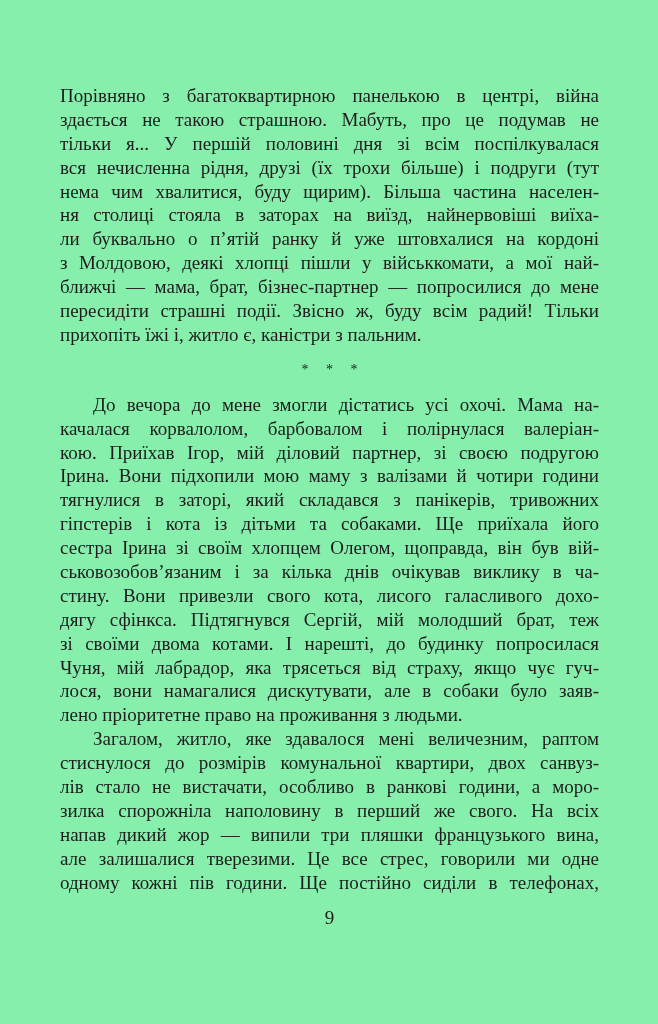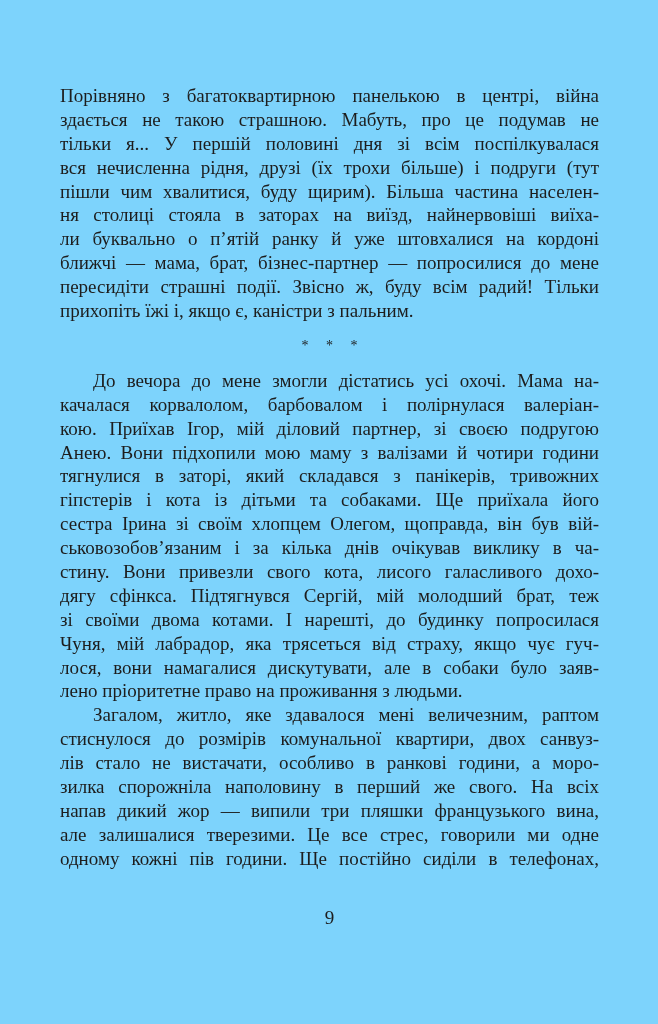--- a/index.html
+++ b/index.html
@@ -4,21 +4,21 @@
 <style>
   html, body {
     margin: 0;
     padding: 0;
     background: #ffffff;
   }
   .page {
     position: relative;
     width: 658px;
     height: 1024px;
-    background: #7dd3fc;
+    background: #86efac;
     overflow: hidden;
     font-family: "Liberation Serif", "DejaVu Serif", serif;
     color: #1d1d1d;
   }
   .text-block {
     position: absolute;
     left: 60px;
     top: 84px;
     width: 539px;
   }
@@ -64,33 +64,34 @@
 </head>
 <body>
 
 <div class="page">
   <div class="text-block">
       <div class="paragraph">
         <div class="line">Порівняно з багатоквартирною панелькою в центрі, війна</div>
         <div class="line">здається не такою страшною. Мабуть, про це подумав не</div>
         <div class="line">тільки я... У першій половині дня зі всім поспілкувалася</div>
         <div class="line">вся нечисленна рідня, друзі (їх трохи більше) і подруги (тут</div>
-        <div class="line">пішли чим хвалитися, буду щирим). Більша частина населен-</div>
+        <div class="line">нема чим хвалитися, буду щирим). Більша частина населен-</div>
         <div class="line">ня столиці стояла в заторах на виїзд, найнервовіші виїха-</div>
         <div class="line">ли буквально о п’ятій ранку й уже штовхалися на кордоні</div>
+        <div class="line">з Молдовою, деякі хлопці пішли у військкомати, а мої най-</div>
         <div class="line">ближчі — мама, брат, бізнес-партнер — попросилися до мене</div>
         <div class="line">пересидіти страшні події. Звісно ж, буду всім радий! Тільки</div>
-        <div class="line lastline">прихопіть їжі і, якщо є, каністри з пальним.</div>
+        <div class="line lastline">прихопіть їжі і, житло є, каністри з пальним.</div>
       </div>
       <div class="separator">* * *</div>
       <div class="paragraph">
         <div class="line indent">До вечора до мене змогли дістатись усі охочі. Мама на-</div>
         <div class="line">качалася корвалолом, барбовалом і полірнулася валеріан-</div>
         <div class="line">кою. Приїхав Ігор, мій діловий партнер, зі своєю подругою</div>
-        <div class="line">Анею. Вони підхопили мою маму з валізами й чотири години</div>
+        <div class="line">Ірина. Вони підхопили мою маму з валізами й чотири години</div>
         <div class="line">тягнулися в заторі, який складався з панікерів, тривожних</div>
         <div class="line">гіпстерів і кота із дітьми та собаками. Ще приїхала його</div>
         <div class="line">сестра Ірина зі своїм хлопцем Олегом, щоправда, він був вій-</div>
         <div class="line">ськовозобов’язаним і за кілька днів очікував виклику в ча-</div>
         <div class="line">стину. Вони привезли свого кота, лисого галасливого дохо-</div>
         <div class="line">дягу сфінкса. Підтягнувся Сергій, мій молодший брат, теж</div>
         <div class="line">зі своїми двома котами. І нарешті, до будинку попросилася</div>
         <div class="line">Чуня, мій лабрадор, яка трясеться від страху, якщо чує гуч-</div>
         <div class="line">лося, вони намагалися дискутувати, але в собаки було заяв-</div>
         <div class="line lastline">лено пріоритетне право на проживання з людьми.</div>

